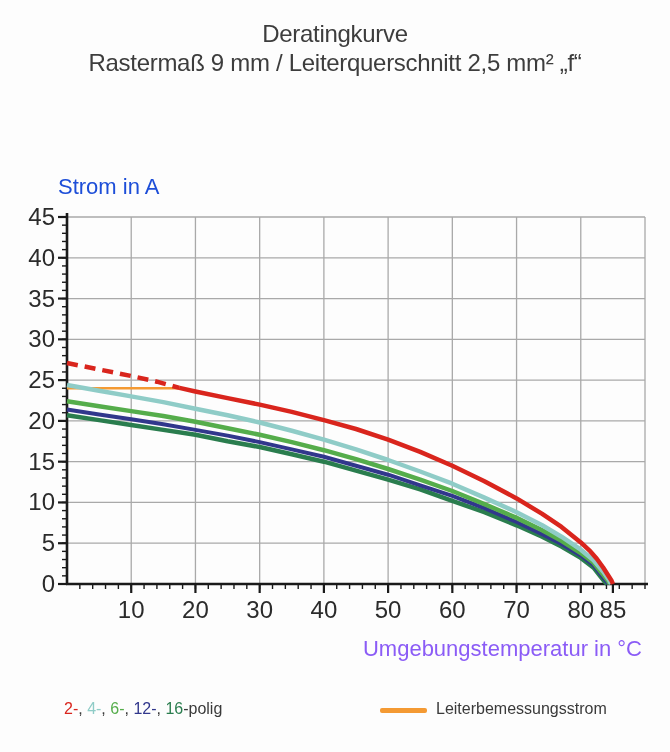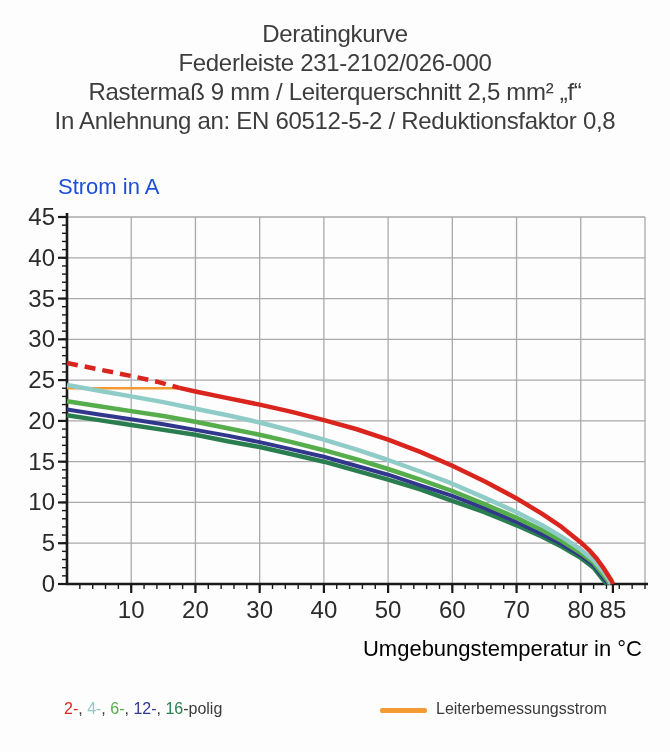--- a/index.html
+++ b/index.html
@@ -9,38 +9,36 @@
   }
   .title-block{
     position:absolute;top:6px;left:0;width:670px;text-align:center;
     font-size:24px;line-height:29px;font-weight:400;letter-spacing:-0.3px;color:#3d3d3d;margin-top:13px;
   }
   .title-block div{white-space:nowrap;}
   .y-axis-title{
     position:absolute;left:58px;top:174px;font-size:22px;color:#1d4ed8;
   }
   .x-axis-title{
-    position:absolute;top:636px;right:28px;font-size:22px;color:#000000;text-align:right;
+    position:absolute;top:636px;right:28px;font-size:22px;color:#8b5cf6;text-align:right;
   }
   svg#chart-svg{position:absolute;left:0;top:0;}
   .legend-row{position:absolute;top:700px;left:0;width:670px;height:34px;font-size:16px;}
   .poles-legend{position:absolute;left:64px;top:0;white-space:nowrap;}
   .poles-legend .sep,.poles-legend .suffix{color:#3a3a3a;}
   .rated-legend{position:absolute;left:380px;top:0;white-space:nowrap;display:flex;align-items:center;}
   .rated-swatch{display:inline-block;width:47px;height:5px;border-radius:2px;margin-right:9px;position:relative;top:1px;}
   .rated-label{color:#3a3a3a;}
 </style>
 </head>
 <body>
 
 <div class="title-block">
   <div>Deratingkurve</div>
-  <div>Federleiste 231-2102/026-000</div>
   <div>Rastermaß 9 mm / Leiterquerschnitt 2,5 mm² „f“</div>
-  <div>In Anlehnung an: EN 60512-5-2 / Reduktionsfaktor 0,8</div>
 </div>
 
 <div class="y-axis-title">Strom in A</div>
 
 <svg id="chart-svg" width="670" height="752" viewBox="0 0 670 752">
     <line x1="131.22222222222223" y1="217" x2="131.22222222222223" y2="584" stroke="#a9a9a9" stroke-width="1.3"></line>
     <line x1="195.44444444444443" y1="217" x2="195.44444444444443" y2="584" stroke="#a9a9a9" stroke-width="1.3"></line>
     <line x1="259.66666666666663" y1="217" x2="259.66666666666663" y2="584" stroke="#a9a9a9" stroke-width="1.3"></line>
     <line x1="323.88888888888886" y1="217" x2="323.88888888888886" y2="584" stroke="#a9a9a9" stroke-width="1.3"></line>
     <line x1="388.11111111111114" y1="217" x2="388.11111111111114" y2="584" stroke="#a9a9a9" stroke-width="1.3"></line>

